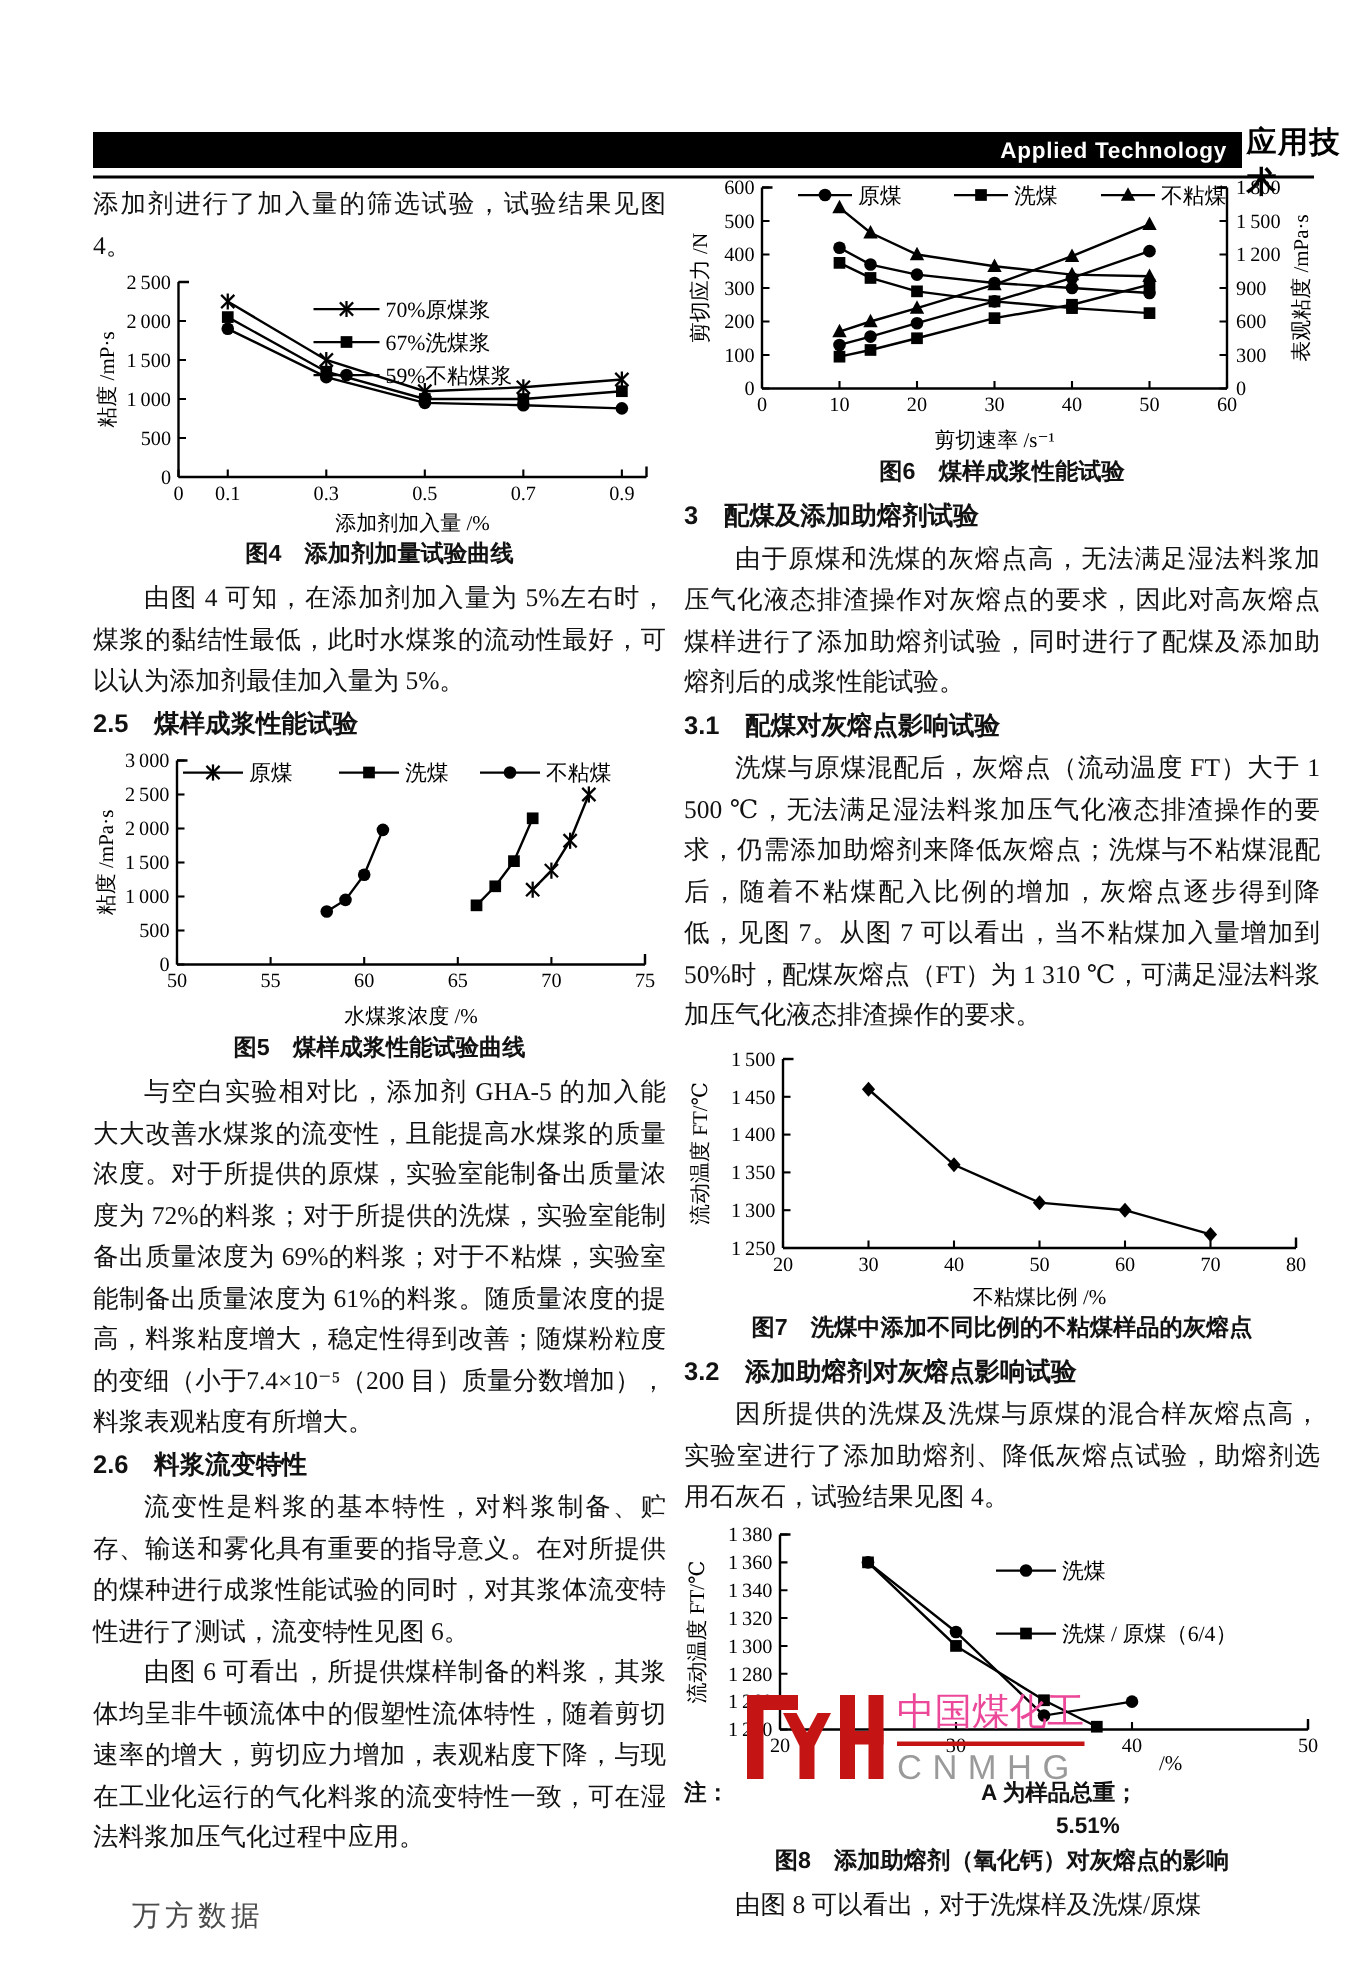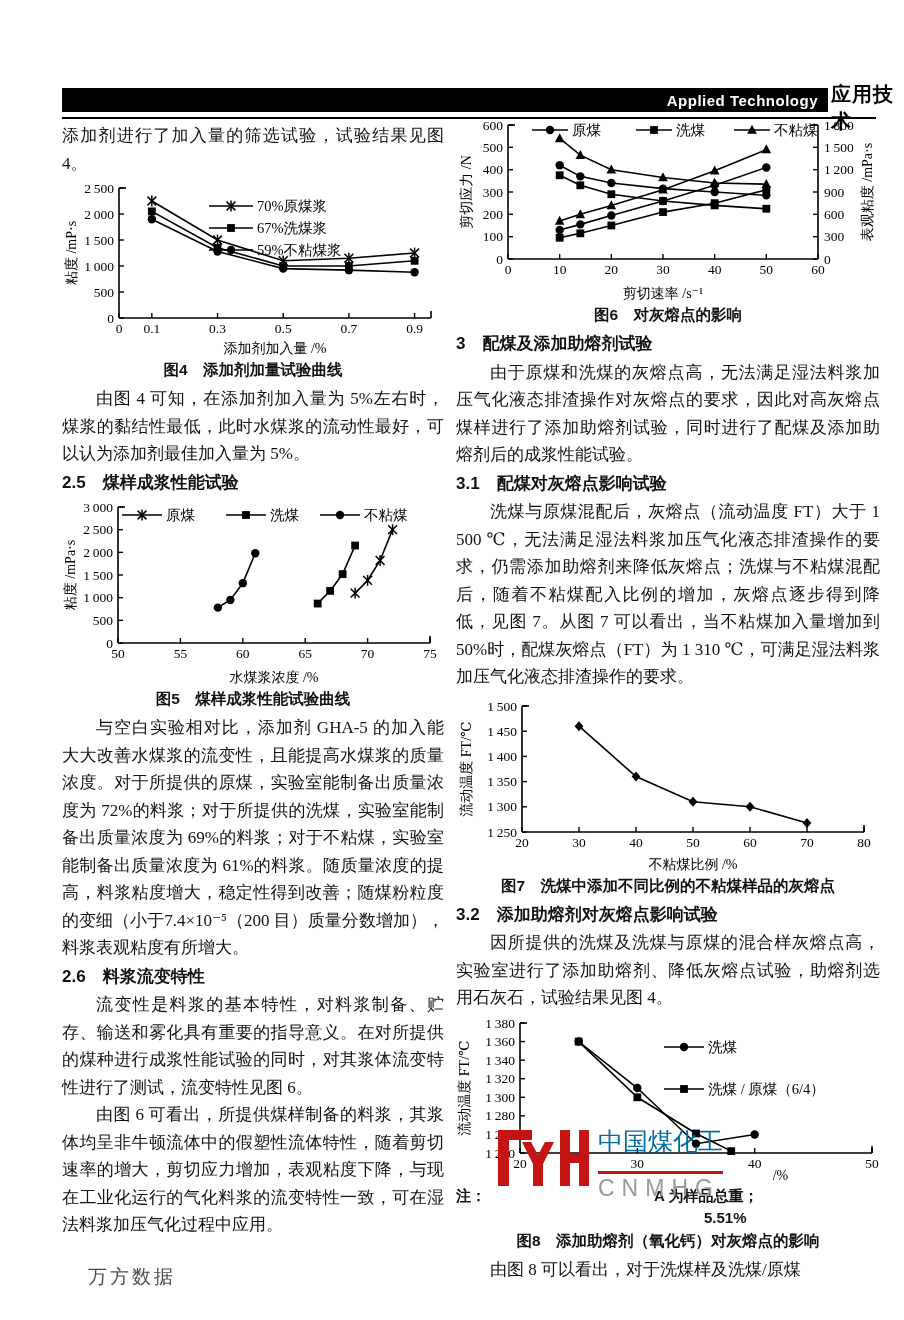--- a/index.html
+++ b/index.html
@@ -24,22 +24,22 @@
   .figcap{font-family:"Liberation Sans","DejaVu Sans",sans-serif;text-align:center;
           font-size:15.5px;font-weight:bold;margin:1px 0 5px;text-indent:0;line-height:21px;}
   svg.chart{display:block;margin:3px auto 0;}
   svg.chart text{font-family:"Liberation Serif","DejaVu Serif",serif;fill:#000;}
   
   .fig8-note{font-size:15px;line-height:22px;text-indent:0;font-weight:bold;
              font-family:"Liberation Sans","DejaVu Sans",sans-serif;}
   
   #wm{position:absolute;left:498px;top:1126px;width:310px;height:66px;display:flex;align-items:flex-start;}
   #wm-txt{margin-left:8px;}
-  #wm-cn{font-family:"Liberation Sans","DejaVu Sans",sans-serif;font-size:25px;color:#0369a1;
-         line-height:30px;border-bottom:3px solid #c41414;padding-bottom:15px;display:inline-block;}
+  #wm-cn{font-family:"Liberation Sans","DejaVu Sans",sans-serif;font-size:25px;color:#ec4899;
+         line-height:30px;border-bottom:3px solid #c41414;padding-bottom:5px;display:inline-block;}
   #wm-en{font-family:"Liberation Sans","DejaVu Sans",sans-serif;font-size:23px;color:#9a9a9a;
          letter-spacing:7px;line-height:28px;}
   
   #footer{position:absolute;right:54px;top:1246px;text-align:right;}
   #journal{display:inline-block;font-family:"Liberation Sans","DejaVu Sans",sans-serif;
            font-size:18px;font-weight:900;border-right:3px solid #000;padding:0 6px 2px 0;letter-spacing:1px;}
   #footrow{margin-top:3px;display:flex;align-items:baseline;justify-content:flex-end;gap:8px;}
   .f-date{font-size:15px;font-weight:bold;}
   .f-issue{font-size:15px;font-weight:bold;border-bottom:2px solid #000;padding:0 2px 1px;}
   .f-div{border-left:2px solid #000;height:16px;align-self:center;}
@@ -306,21 +306,21 @@
         <line x1="74" y1="13" x2="110" y2="13" stroke="#000" stroke-width="1.5"></line>
         <circle cx="92" cy="13" r="4.2" fill="#000"></circle>
         <text x="114" y="18" text-anchor="start" font-size="14.5">原煤</text>
         <line x1="178" y1="13" x2="214" y2="13" stroke="#000" stroke-width="1.5"></line>
         <rect x="192.1" y="9.1" width="7.8" height="7.8" fill="#000"></rect>
         <text x="218" y="18" text-anchor="start" font-size="14.5">洗煤</text>
         <line x1="276" y1="13" x2="312" y2="13" stroke="#000" stroke-width="1.5"></line>
         <path d="M294,7.8L298.8,16.8L289.2,16.8Z" fill="#000"></path>
         <text x="316" y="18" text-anchor="start" font-size="14.5">不粘煤</text>
       </svg>
-    <div class="figcap">图6　对灰熔点的影响</div>
+    <div class="figcap">图6　煤样成浆性能试验</div>
     <h4>3　配煤及添加助熔剂试验</h4>
     <p>由于原煤和洗煤的灰熔点高，无法满足湿法料浆加压气化液态排渣操作对灰熔点的要求，因此对高灰熔点煤样进行了添加助熔剂试验，同时进行了配煤及添加助熔剂后的成浆性能试验。</p>
     <h4>3.1　配煤对灰熔点影响试验</h4>
     <p>洗煤与原煤混配后，灰熔点（流动温度 FT）大于 1 500 ℃，无法满足湿法料浆加压气化液态排渣操作的要求，仍需添加助熔剂来降低灰熔点；洗煤与不粘煤混配后，随着不粘煤配入比例的增加，灰熔点逐步得到降低，见图 7。从图 7 可以看出，当不粘煤加入量增加到 50%时，配煤灰熔点（FT）为 1 310 ℃，可满足湿法料浆加压气化液态排渣操作的要求。</p>
     <svg class="chart" width="420" height="180">
         <line x1="64" y1="12" x2="64" y2="138" stroke="#000" stroke-width="1.6"></line>
         <line x1="64" y1="138" x2="406" y2="138" stroke="#000" stroke-width="1.6"></line>
         <line x1="64" y1="12" x2="71" y2="12" stroke="#000" stroke-width="1.6"></line>
         <line x1="406" y1="138" x2="406" y2="131" stroke="#000" stroke-width="1.6"></line>
         <line x1="64" y1="138" x2="64" y2="133" stroke="#000" stroke-width="1.4"></line>

